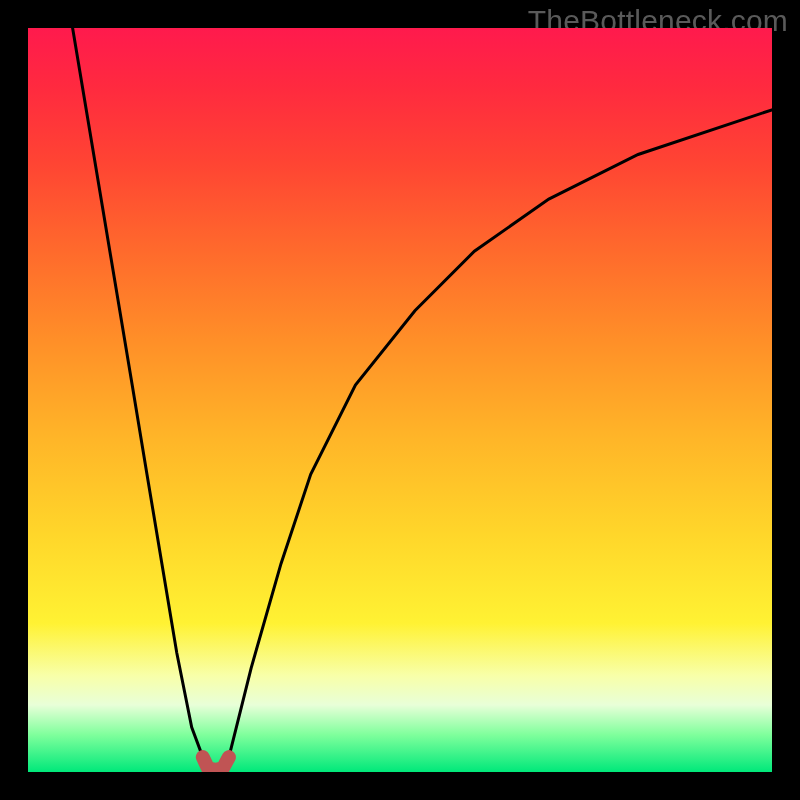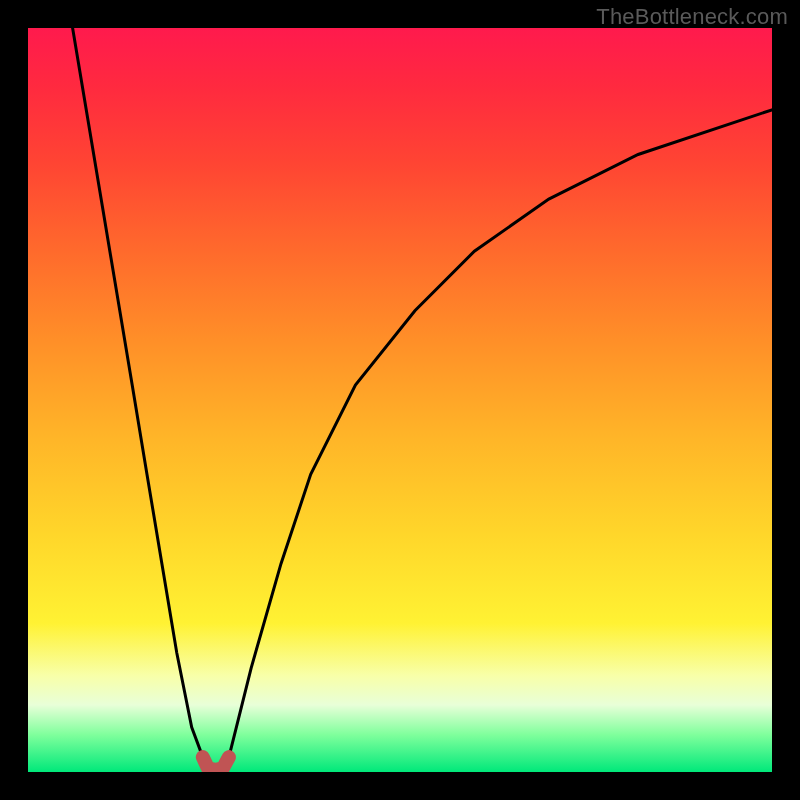--- a/index.html
+++ b/index.html
@@ -37,21 +37,21 @@
     left: 0;
     top: 0;
     width: 744px;
     height: 744px;
   }
   .watermark {
     position: absolute;
     top: 4px;
     right: 12px;
     color: #5a5a5a;
-    font-size: 22px;
+    font-size: 30px;
     letter-spacing: 0.2px;
     font-weight: 500;
   }
 </style>
 </head>
 <body>
 
 <div class="watermark">TheBottleneck.com</div>
 
 <div class="frame">

